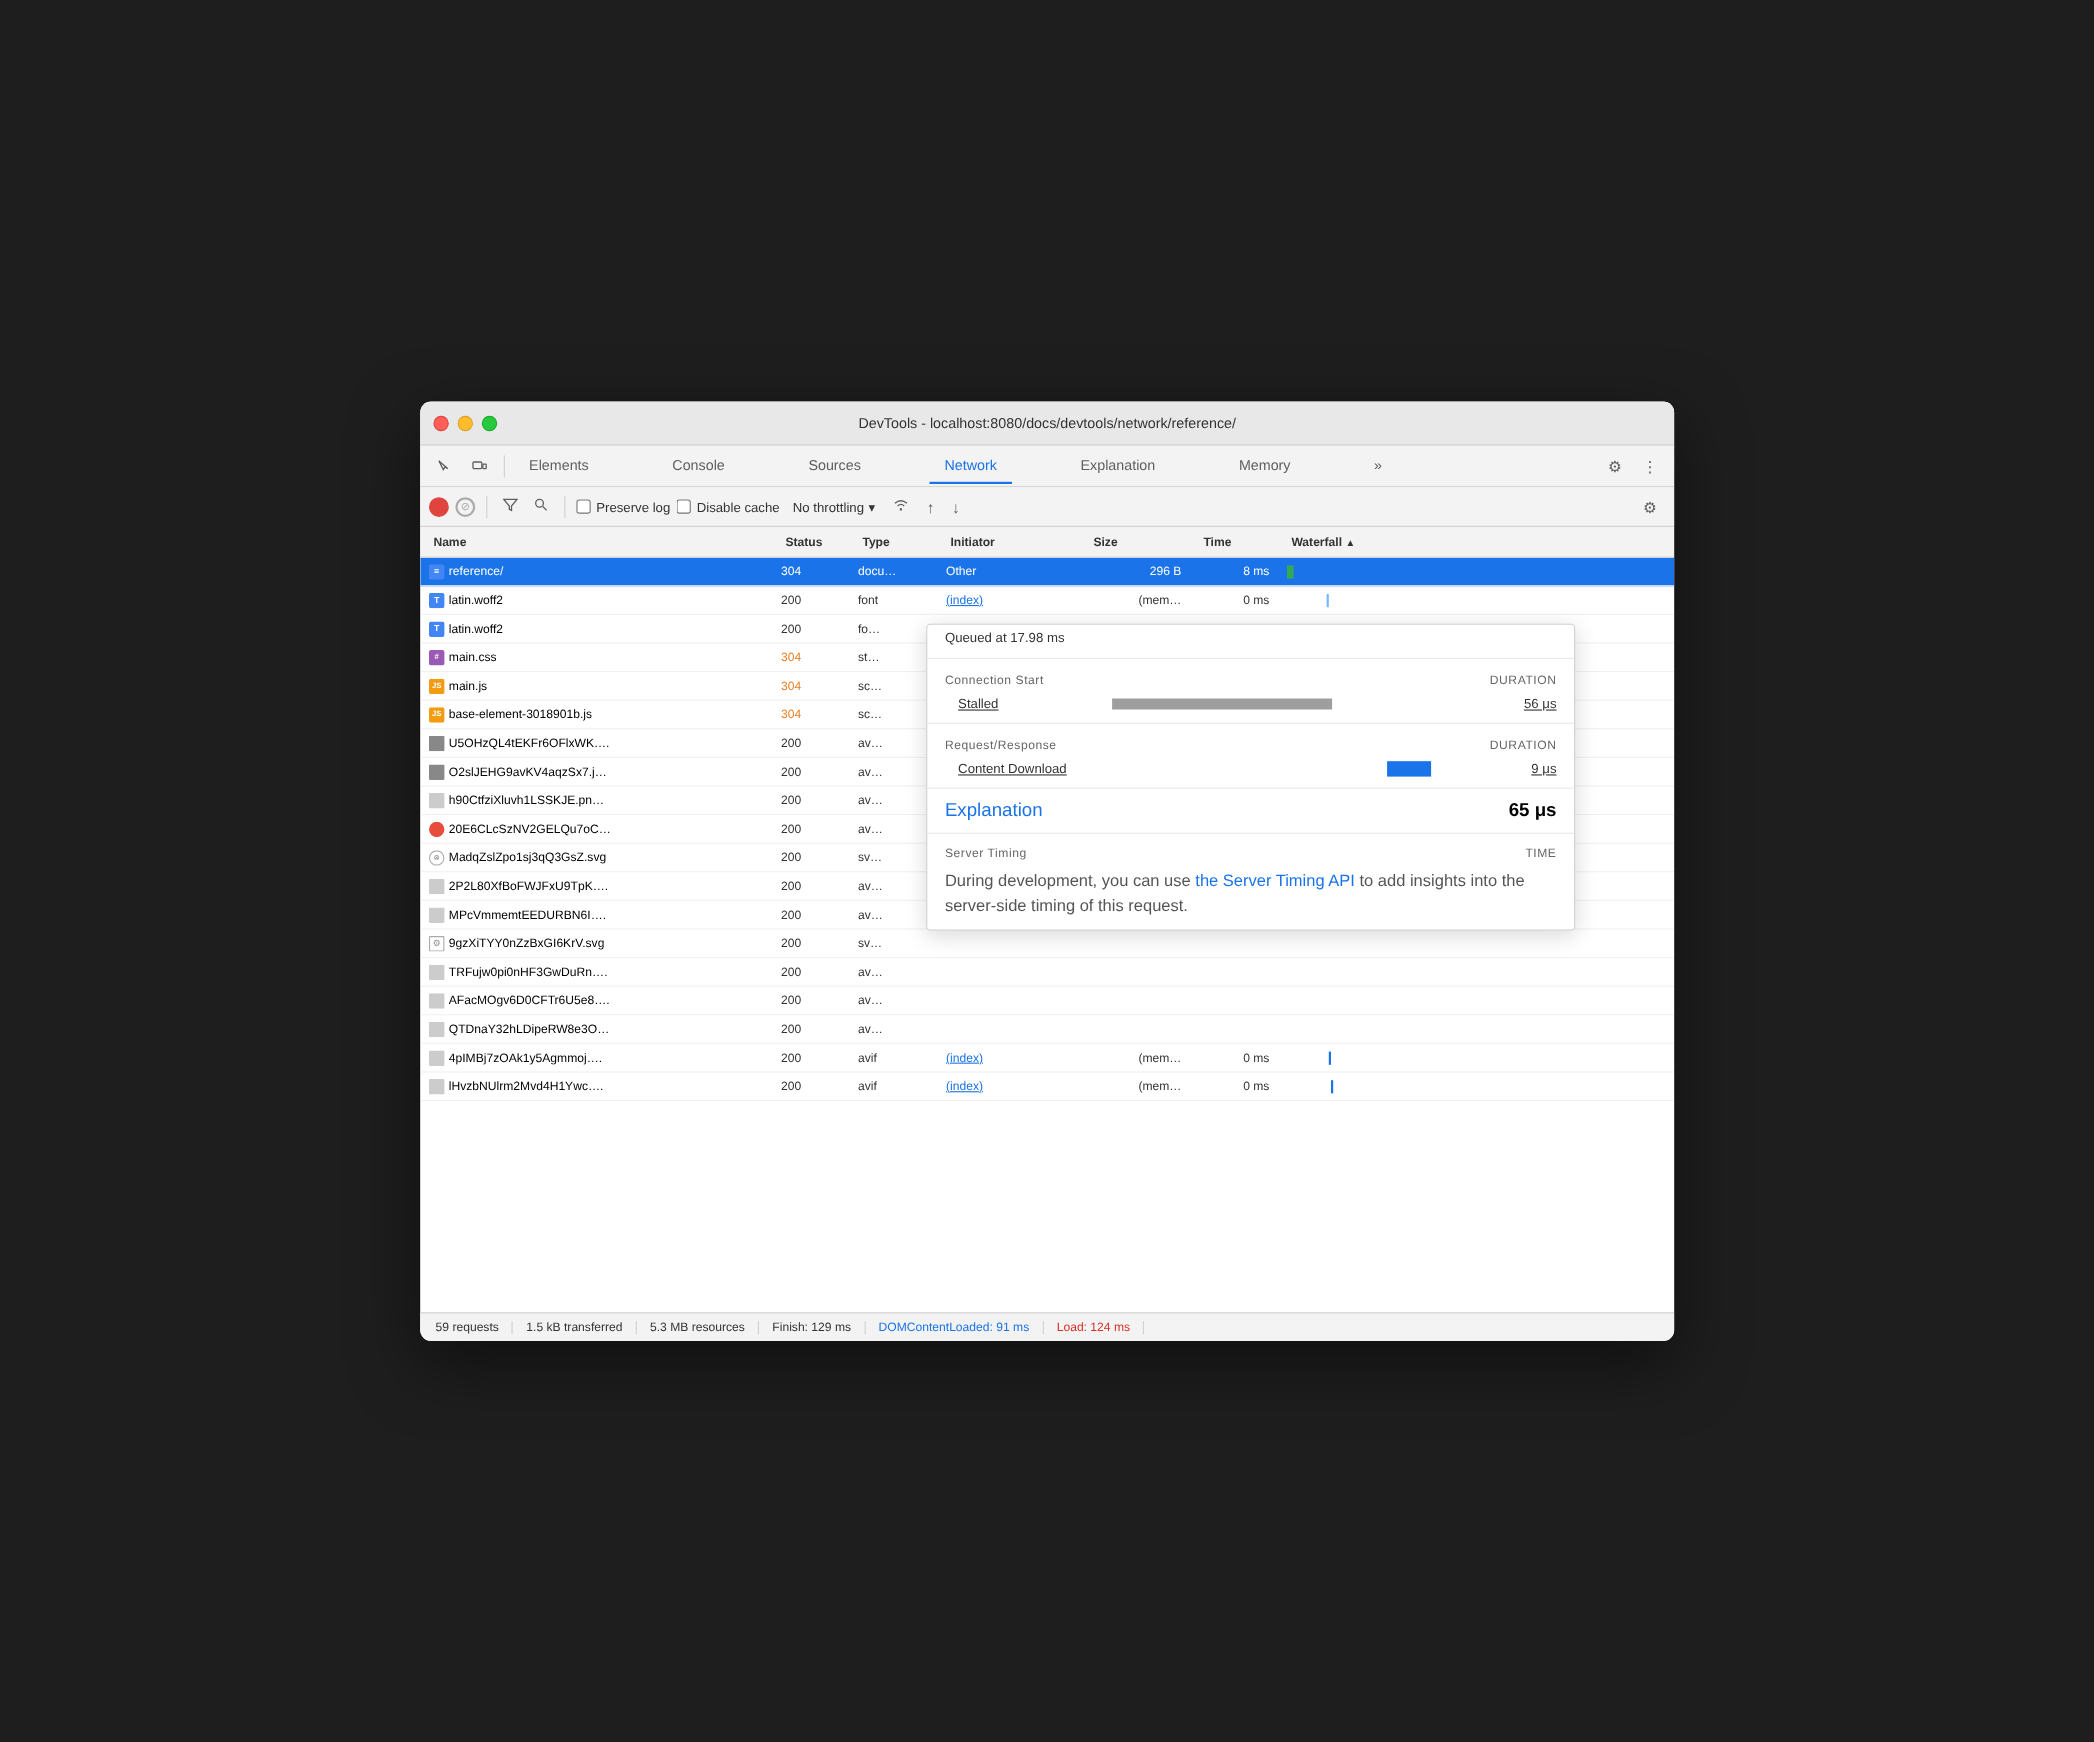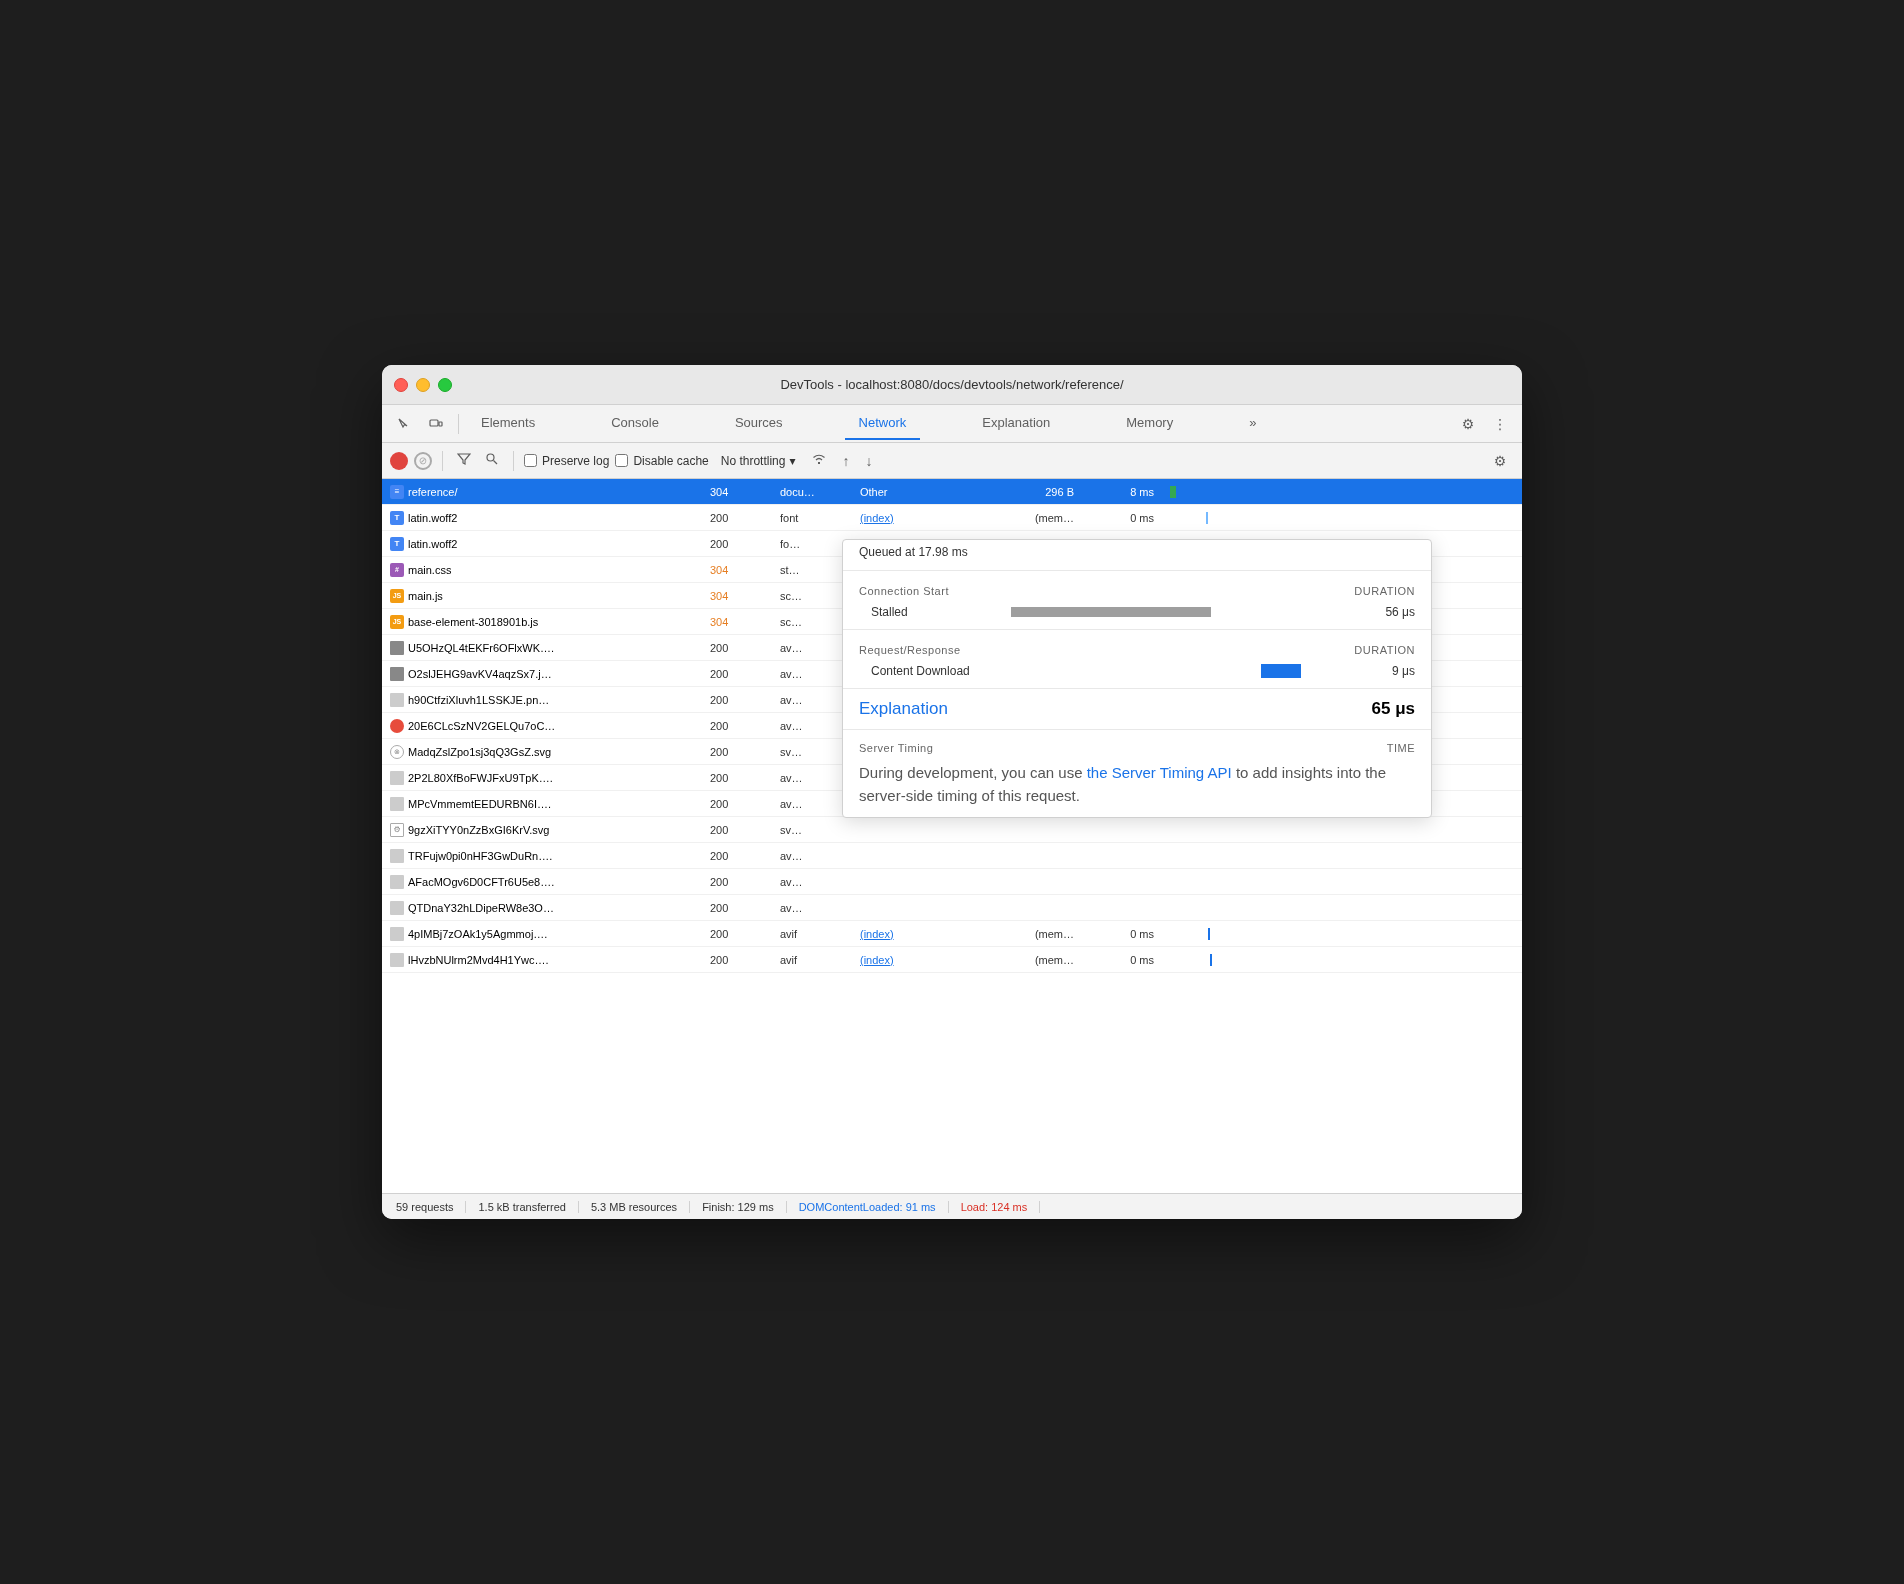--- a/index.html
+++ b/index.html
@@ -290,20 +290,21 @@
       color: #666;
       font-weight: 500;
       letter-spacing: 0.5px;
     }
     .popup-item-row {
       display: flex;
       align-items: flex-end;
       padding: 4px 16px 4px 28px;
       font-size: 12px;
       color: #333;
+      text-decoration: underline;
     }
     .popup-item-label {
       min-width: 140px;
       color: #333;
     }
     .popup-bar-container {
       flex: 1;
       height: 14px;
       position: relative;
       display: flex;
@@ -459,20 +460,43 @@
     </span>
     <span class="net-toolbar-icon">↑</span>
     <span class="net-toolbar-icon">↓</span>
     <div style="flex:1"></div>
     <button class="toolbar-icon-btn">⚙</button>
   </div>
 
   <div class="main-content">
     <div class="table-area">
 
+      <div class="table-header">
+        <div class="table-header-cell">
+          <span>Name</span>
+        </div>
+        <div class="table-header-cell">
+          <span>Status</span>
+        </div>
+        <div class="table-header-cell">
+          <span>Type</span>
+        </div>
+        <div class="table-header-cell">
+          <span>Initiator</span>
+        </div>
+        <div class="table-header-cell">
+          <span>Size</span>
+        </div>
+        <div class="table-header-cell">
+          <span>Time</span>
+        </div>
+        <div class="table-header-cell sort-desc">
+          <span>Waterfall</span>
+        </div>
+      </div>
 
       <div class="rows-container">
 
         <div class="table-row selected">
           <div class="name-cell">
             <span class="icon-box icon-doc">≡</span>
             <span class="name-text">reference/</span>
           </div>
           <div class="cell selected">304</div>
           <div class="cell selected">docu…</div>

